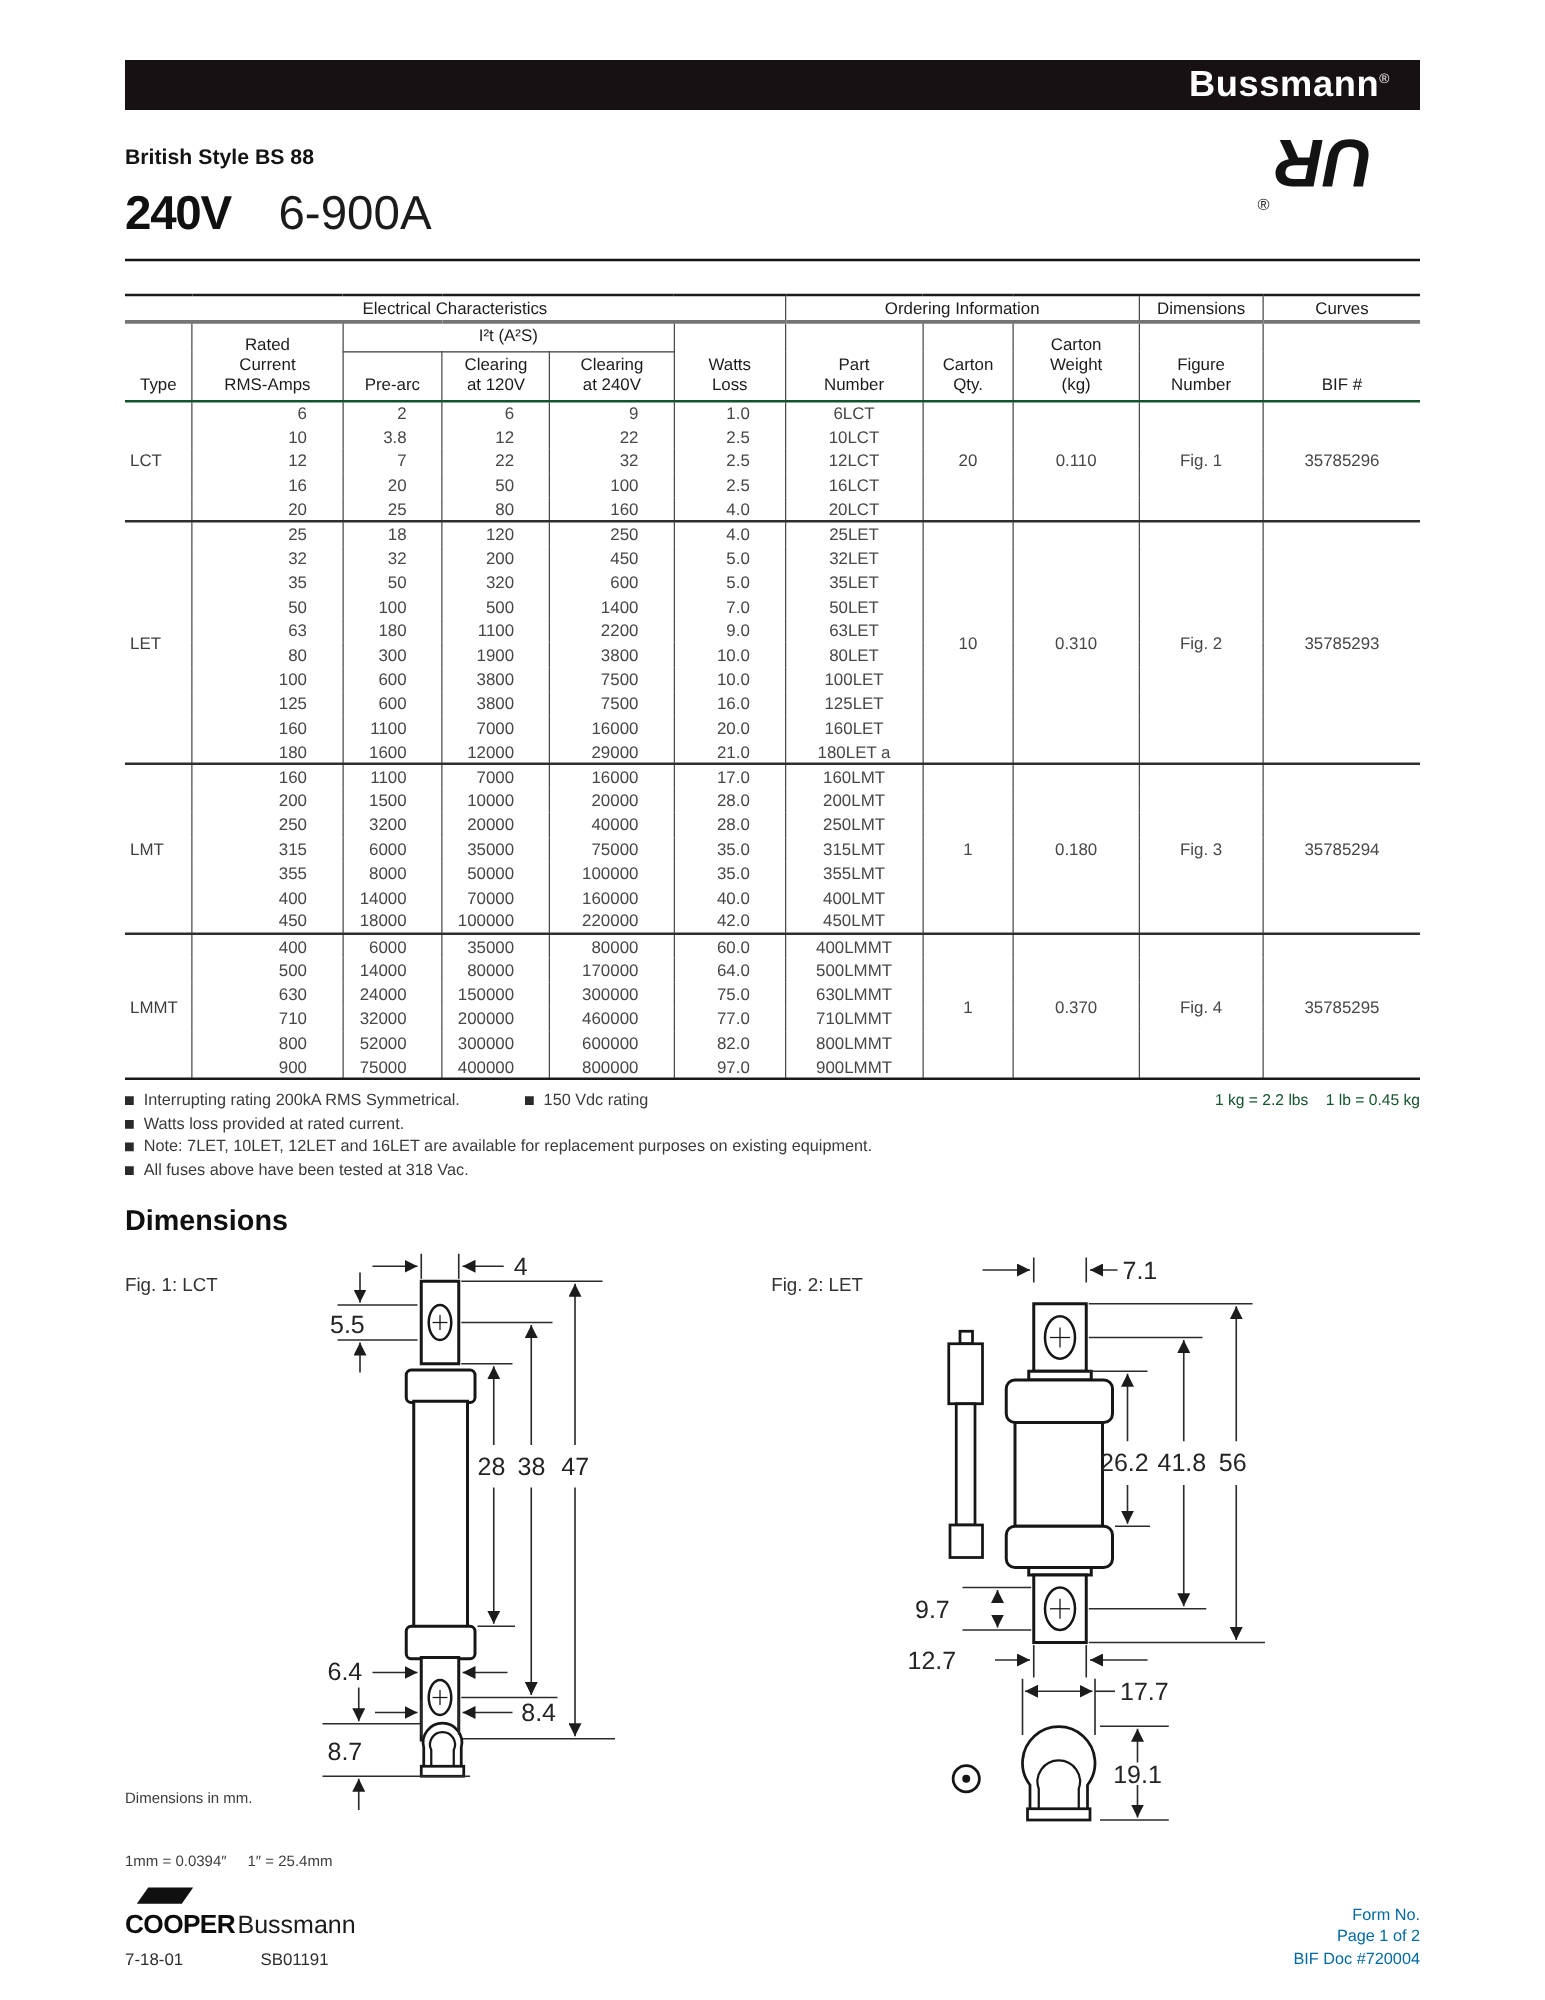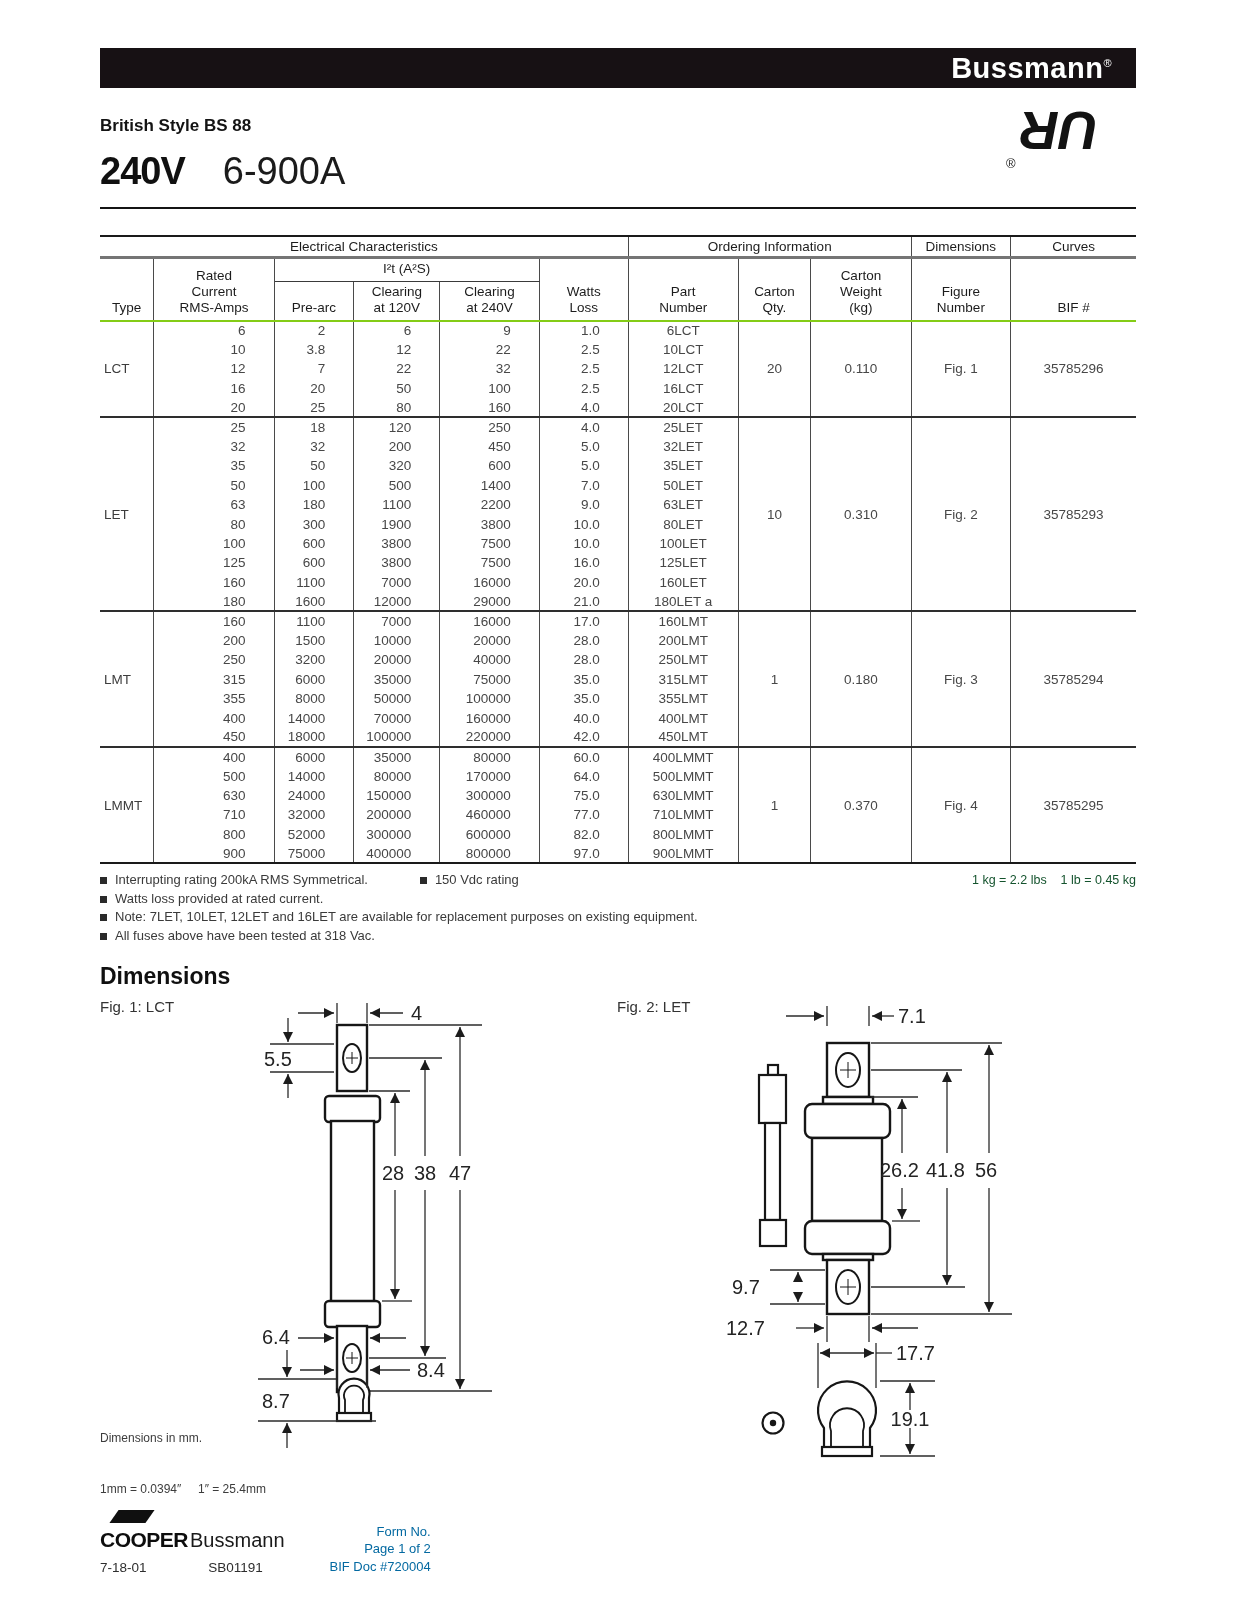--- a/index.html
+++ b/index.html
@@ -32,21 +32,21 @@
   table.spec { width:100%; border-collapse:collapse; margin-top:26px;
                border-left:hidden; border-right:hidden; table-layout:fixed; }
   table.spec th, table.spec td {
     border-left:1px solid #4a4a4a; border-right:1px solid #4a4a4a;
     font-weight:normal; font-size:13.5px;
   }
   tr.group-row th {
     border-top:2px solid #1a1a1a; border-bottom:3px solid #757575;
     height:21px; text-align:center; color:#1c1c1c; padding:1px 0;
   }
-  thead { border-bottom:2px solid #84cc16; }
+  thead { border-bottom:2px solid #14532d; }
   thead th { color:#1c1c1c; text-align:center; vertical-align:bottom;
              white-space:pre-line; line-height:16px; padding:2px 2px 4px 2px; }
   th.i2t { border-bottom:1.5px solid #3a3a3a; height:20px; vertical-align:middle; }
   tbody { border-bottom:2.5px solid #1a1a1a; }
   tbody td { height:19.4px; color:#474747; padding:0; }
   td.type-cell { text-align:left; padding-left:4px; color:#3d3d3d; vertical-align:middle; }
   td.num { text-align:right; padding-right:28px; }
   td.part { text-align:center; }
   td.mid { text-align:center; vertical-align:middle; }
   tr.div-line { border-top:2px solid #2e2e2e; }
@@ -55,32 +55,32 @@
   .notes { margin-top:7px; font-size:13px; color:#3a3a3a;text-align:right; }
   .note-line { display:flex; align-items:baseline; line-height:18.5px; }
   .bullet { width:7px; height:7px; background:#2a2a2a; display:inline-block;
             margin-right:8px; flex:0 0 auto; align-self:center; }
   .note-gap { width:52px; }
   .conv { margin-left:auto; font-size:12.5px; color:#14532d; white-space:pre; }
 
   
   .dim-heading { margin-top:18px; font-size:23px; font-weight:800; color:#101010; }
   .figures { position:relative; height:478px; margin-top:8px; }
-  .fig-label { position:absolute; top:0; font-size:15px; color:#333; }
+  .fig-label { position:absolute; top:22px; font-size:15px; color:#333; }
   .fig1-label { left:0; }
   .fig2-label { left:517px; }
   .fig-svg { position:absolute; top:0; }
   .fig1-svg { left:70px; }
   .fig2-svg { left:520px; }
   .fig-svg text { font-family:"Liberation Sans", sans-serif; font-size:20px; fill:#242424; }
   .dim-note { position:absolute; left:0; top:398px; font-size:12px; color:#3c3c3c;
               line-height:17px; white-space:pre; }
 
   
-  .footer { margin-top:34px; display:flex; align-items:flex-end;gap:45px; }
+  .footer { margin-top:34px; display:flex; justify-content:space-between; align-items:flex-end;gap:45px; }
   .f-left { position:relative; padding-top:18px; }
   .plogo { position:absolute; left:14px; top:0; width:36px; height:13px;
            background:#101010; transform:skewX(-35deg); }
   .cooper { font-size:21px; font-weight:900; letter-spacing:-0.5px; color:#0d0d0d; }
   .bussmann-f { font-size:20px; font-weight:400; color:#1a1a1a; margin-left:2px; }
   .f-codes { margin-top:8px; font-size:13.5px; color:#2e2e2e; }
   .f-doc { margin-left:58px; }
   .f-right { text-align:right; font-size:13px; color:#0369a1; line-height:17.5px; }
 </style>
 </head>

